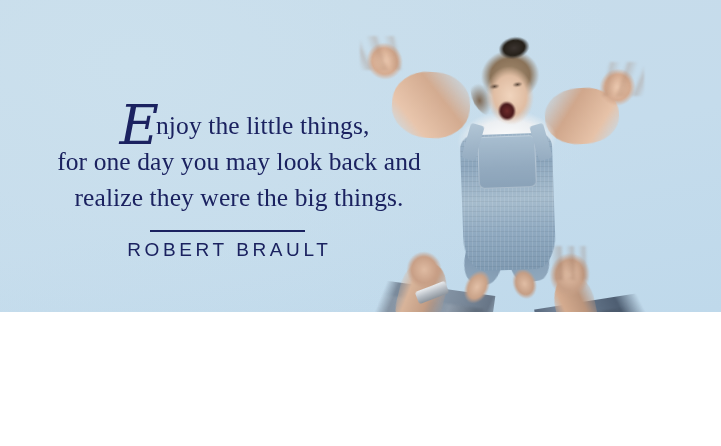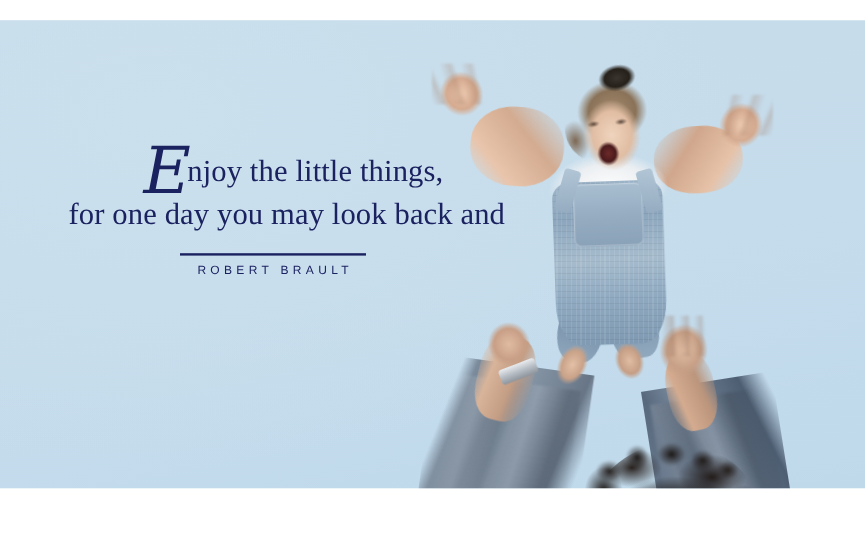--- a/index.html
+++ b/index.html
@@ -4,25 +4,24 @@
 <style>
   html, body {
     margin: 0;
     padding: 0;
     background: #ffffff;
   }
 
   .poster {
     position: relative;
     width: 721px;
-    height: 390px;
+    height: 312px;
     overflow: hidden;
     font-family: "Liberation Serif", serif;
     background: linear-gradient(160deg, #c7dcea 0%, #c6dced 42%, #c2daeb 100%);
-    margin-top: 17px;
   }
 
   
   .sky {
     position: absolute;
     inset: 0;
     background:
       radial-gradient(ellipse 700px 420px at 18% 20%, #cbe0ed 0%, rgba(203,224,237,0) 70%),
       linear-gradient(168deg, #c8dcea 0%, #c5dcec 55%, #bfd9eb 100%);
   }
@@ -67,21 +66,21 @@
 
   .attrib-rule {
     width: 155px;
     height: 2px;
     background: #1b2260;
     margin: 14px auto 7px auto;
   }
 
   .attrib-name {
     font-family: "Liberation Sans", sans-serif;
-    font-size: 10px;
+    font-size: 19px;
     letter-spacing: 3.6px;
     color: #1b2260;
     text-indent: 3.6px;
   }
 
   
   .photo-layer { position: absolute; inset: 0; z-index: 10; }
 
   .sk { position: absolute; }
 
@@ -425,19 +424,20 @@
     </div>
 
   </div>
 
   <div class="quote-block">
 
     <div class="quote-line quote-line-1"><span class="drop-cap">E</span><span>njoy the little things,</span></div>
 
     <div class="quote-line">for one day you may look back and</div>
 
+    <div class="quote-line">realize they were the big things.</div>
 
     <div class="attrib-rule"></div>
 
     <div class="attrib-name">ROBERT BRAULT</div>
   </div>
 
 </div>
 
 </body></html>

